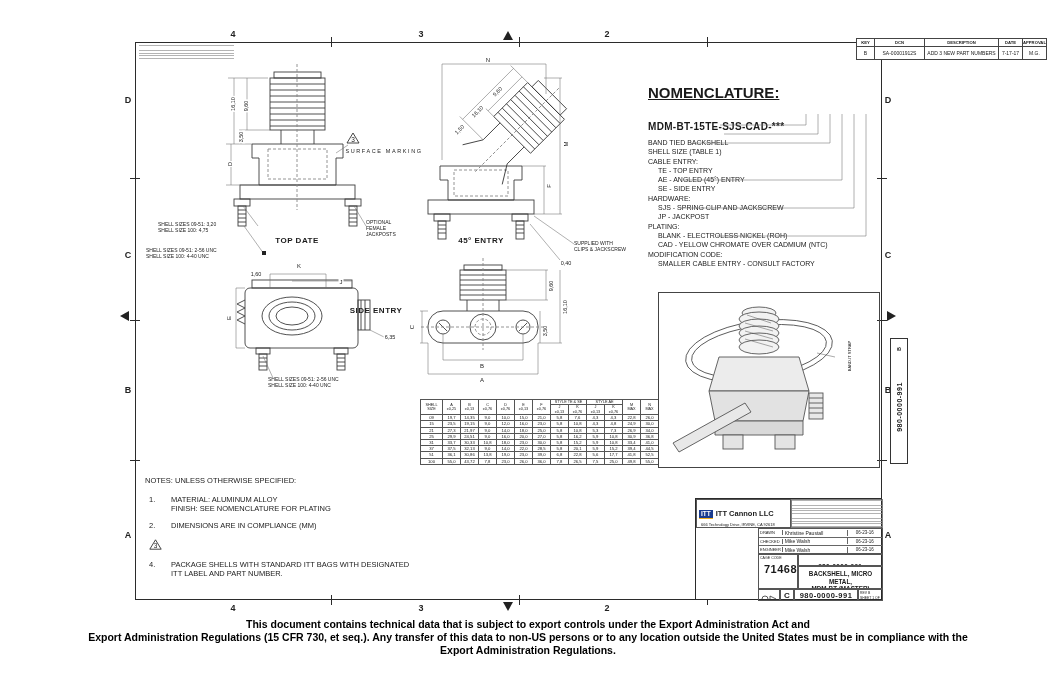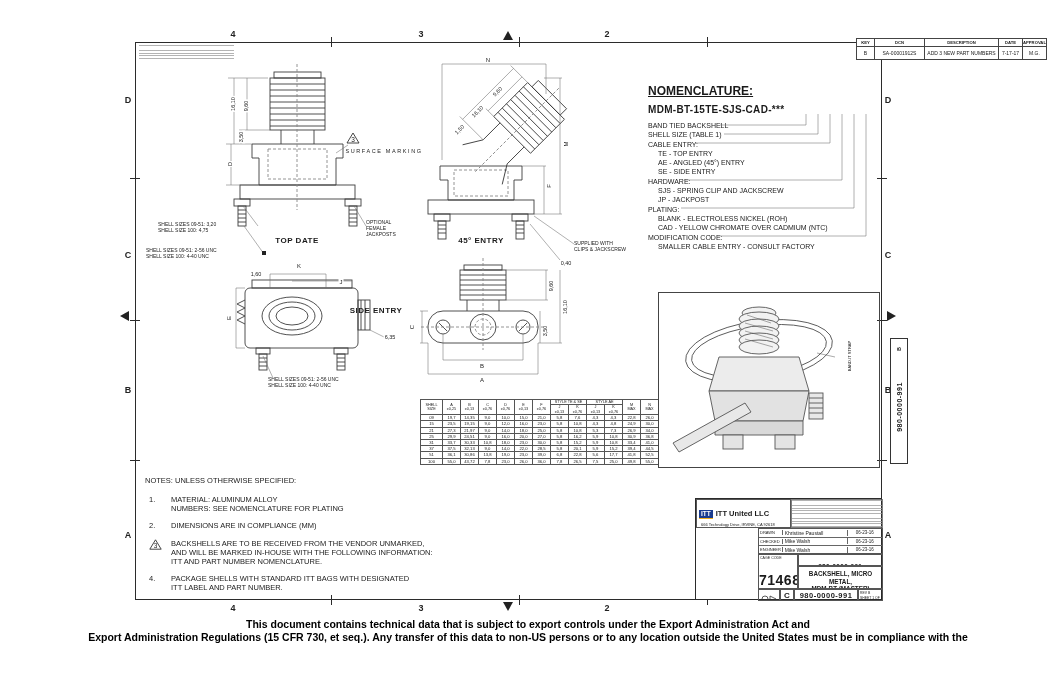--- a/index.html
+++ b/index.html
@@ -24,21 +24,21 @@
   .revtab{position:absolute;left:856px;top:38px;border-collapse:collapse;table-layout:fixed;background:#fff;border:.8px solid #444}
   .revtab th,.revtab td{border:.6px solid #444;text-align:center;padding:0;overflow:hidden;white-space:nowrap}
   .revtab thead th{font-size:4.2px;font-weight:bold;height:8px}
   .revtab td{font-size:5px;height:13px}
   
   .dimtab{position:absolute;left:420px;top:399px;border-collapse:collapse;table-layout:fixed;background:#fff;border:.8px solid #444}
   .dimtab th,.dimtab td{border:.5px solid #555;text-align:center;padding:0;font-weight:normal}
   .dimtab thead th{font-size:3.8px;line-height:4.4px;white-space:pre-line}
   .dimtab td{font-size:4.2px;line-height:5.2px;height:5.4px;white-space:nowrap}
   
-  .nom-h{font-size:12px;font-weight:bold;text-decoration:underline;margin-bottom:6px}
+  .nom-h{font-size:15px;font-weight:bold;text-decoration:underline;margin-bottom:20px}
   .nom-pn{font-size:10px;font-weight:bold;letter-spacing:.3px;margin-bottom:6px}
   .nom-line{font-size:7px;line-height:9.3px;white-space:nowrap}
   .nom-line.ind{padding-left:10px}
   
   .notes-h{font-size:7.5px;margin-bottom:10px}
   .note-item{display:flex;margin-bottom:8px;font-size:7.5px;line-height:9.2px}
   .note-num{width:26px;flex:none;padding-left:4px}
   .note-text{white-space:pre-line}
   
   .tb{left:695px;top:498px;width:187px;height:102px;border:1.4px solid #2b2b2b;background:#fff}
@@ -47,21 +47,21 @@
   .company{font-weight:bold;font-size:7.5px;margin-left:3px}
   .addr{font-size:4px;margin-top:1.5px;padding-left:2px;white-space:nowrap}
   .rohs-h{font-size:4.6px;font-weight:bold;text-align:center;white-space:pre-line;line-height:5.2px;border-bottom:.5px solid #555;padding:1px 0}
   .rohs-codes{font-size:3.7px;line-height:4.6px;padding:1px 1px;white-space:nowrap}
   .rohs-val{font-size:15px;font-weight:bold;text-align:center;letter-spacing:1px;margin-top:2px}
   .ap-row{display:flex;height:8.6px;border-bottom:.4px solid #666;align-items:center}
   .ap-label{width:24px;font-size:4px;border-right:.4px solid #666;padding-left:1px}
   .ap-name{width:66px;font-size:5px;border-right:.4px solid #666;padding-left:2px;white-space:nowrap}
   .ap-date{width:35px;font-size:4.5px;text-align:center}
   .lbl{font-size:3.6px;display:block;padding:1px 0 0 1px}
-  .cage{font-size:14px;font-weight:bold;text-align:left;margin-top:12px;letter-spacing:.5px}
+  .cage{font-size:11px;font-weight:bold;text-align:right;margin-top:3px;letter-spacing:.5px}
   .dwg{font-size:6.5px;font-weight:bold;margin-left:2px;letter-spacing:.3px}
   .ttl{font-size:6.3px;font-weight:bold;text-align:center;white-space:pre-line;line-height:7.5px;padding-top:3px}
   .sizecell{font-size:8px;font-weight:bold;text-align:center;line-height:11px}
   .dwgbottom{font-size:7.5px;font-weight:bold;text-align:center;line-height:11px;letter-spacing:.5px}
   .revsheet{font-size:3.4px;line-height:5px;padding:1px;white-space:nowrap}
   
   .strip{left:890px;top:338px;width:18px;height:126px;border:1px solid #333;background:#fff}
   .vtext{position:absolute;left:50%;top:55%;transform:translate(-50%,-50%) rotate(-90deg);font-size:7px;font-weight:bold;white-space:nowrap;letter-spacing:.5px}
   .vtext-rev{position:absolute;left:50%;top:10px;transform:translate(-50%,-50%) rotate(-90deg);font-size:5px;font-weight:bold}
   
@@ -496,47 +496,44 @@
   </svg>
 </div>
 <div class="dim rot90" style="left:850px;top:356px;font-size:4px">BAND-IT STRAP</div>
 
 <div class="abs" style="left:145px;top:476px;width:390px">
   <div class="notes-h">NOTES: UNLESS OTHERWISE SPECIFIED:</div>
   <div>
       <div class="note-item">
         <span class="note-num">1.</span>
         <span class="note-text">MATERIAL: ALUMINUM ALLOY
-NUMBERS: SEE NOMENCLATURE FOR PLATING</span>
+FINISH: SEE NOMENCLATURE FOR PLATING</span>
       </div>
       <div class="note-item">
         <span class="note-num">2.</span>
         <span class="note-text">DIMENSIONS ARE IN COMPLIANCE (MM)</span>
       </div>
       <div class="note-item">
         <span class="note-num"><svg width="13" height="11" viewBox="0 0 13 11">
             <polygon points="6.5,0.8 12.2,10.2 0.8,10.2" fill="none" stroke="#333" stroke-width="0.9"></polygon>
             <text x="6.5" y="9" text-anchor="middle" font-size="6.5" fill="#222">3</text>
           </svg></span>
-        <span class="note-text">BACKSHELLS ARE TO BE RECEIVED FROM THE VENDOR UNMARKED,
-AND WILL BE MARKED IN-HOUSE WITH THE FOLLOWING INFORMATION:
-ITT AND PART NUMBER NOMENCLATURE.</span>
       </div>
       <div class="note-item">
         <span class="note-num">4.</span>
         <span class="note-text">PACKAGE SHELLS WITH STANDARD ITT BAGS WITH DESIGNATED
 ITT LABEL AND PART NUMBER.</span>
       </div>
     </div>
 </div>
 
 <div class="abs tb">
   <div class="tb-cell" style="left:0;top:0;width:95px;height:29px;padding:2px">
     <div>
-      <span class="itt-logo">ITT</span><span class="company">ITT United LLC</span>
+      <span class="itt-logo">ITT</span><span class="company">ITT Cannon LLC</span>
     </div>
     <div class="addr">666 Technology Drive, IRVINE, CA 92618</div>
   </div>
   <div class="tb-cell fineprint" style="left:95px;top:0;width:92px;height:29px"></div>
   <div class="tb-cell" style="left:62px;top:29px;width:125px;height:26px">
       <div class="ap-row">
         <span class="ap-label">DRAWN</span>
         <span class="ap-name">Khristine Paustall</span>
         <span class="ap-date">06-23-16</span>
       </div>
@@ -577,13 +574,14 @@
 </div>
 
 <div class="abs strip">
   <div class="vtext">980-0000-991</div>
   <div class="vtext-rev">B</div>
 </div>
 
 <div class="abs export">
   <div class="exp-l">This document contains technical data that is subject to export controls under the Export Administration Act and</div>
   <div class="exp-l">Export Administration Regulations (15 CFR 730, et seq.). Any transfer of this data to non-US persons or to any location outside the United States must be in compliance with the</div>
+  <div class="exp-l">Export Administration Regulations.</div>
 </div>
 
 </body></html>

